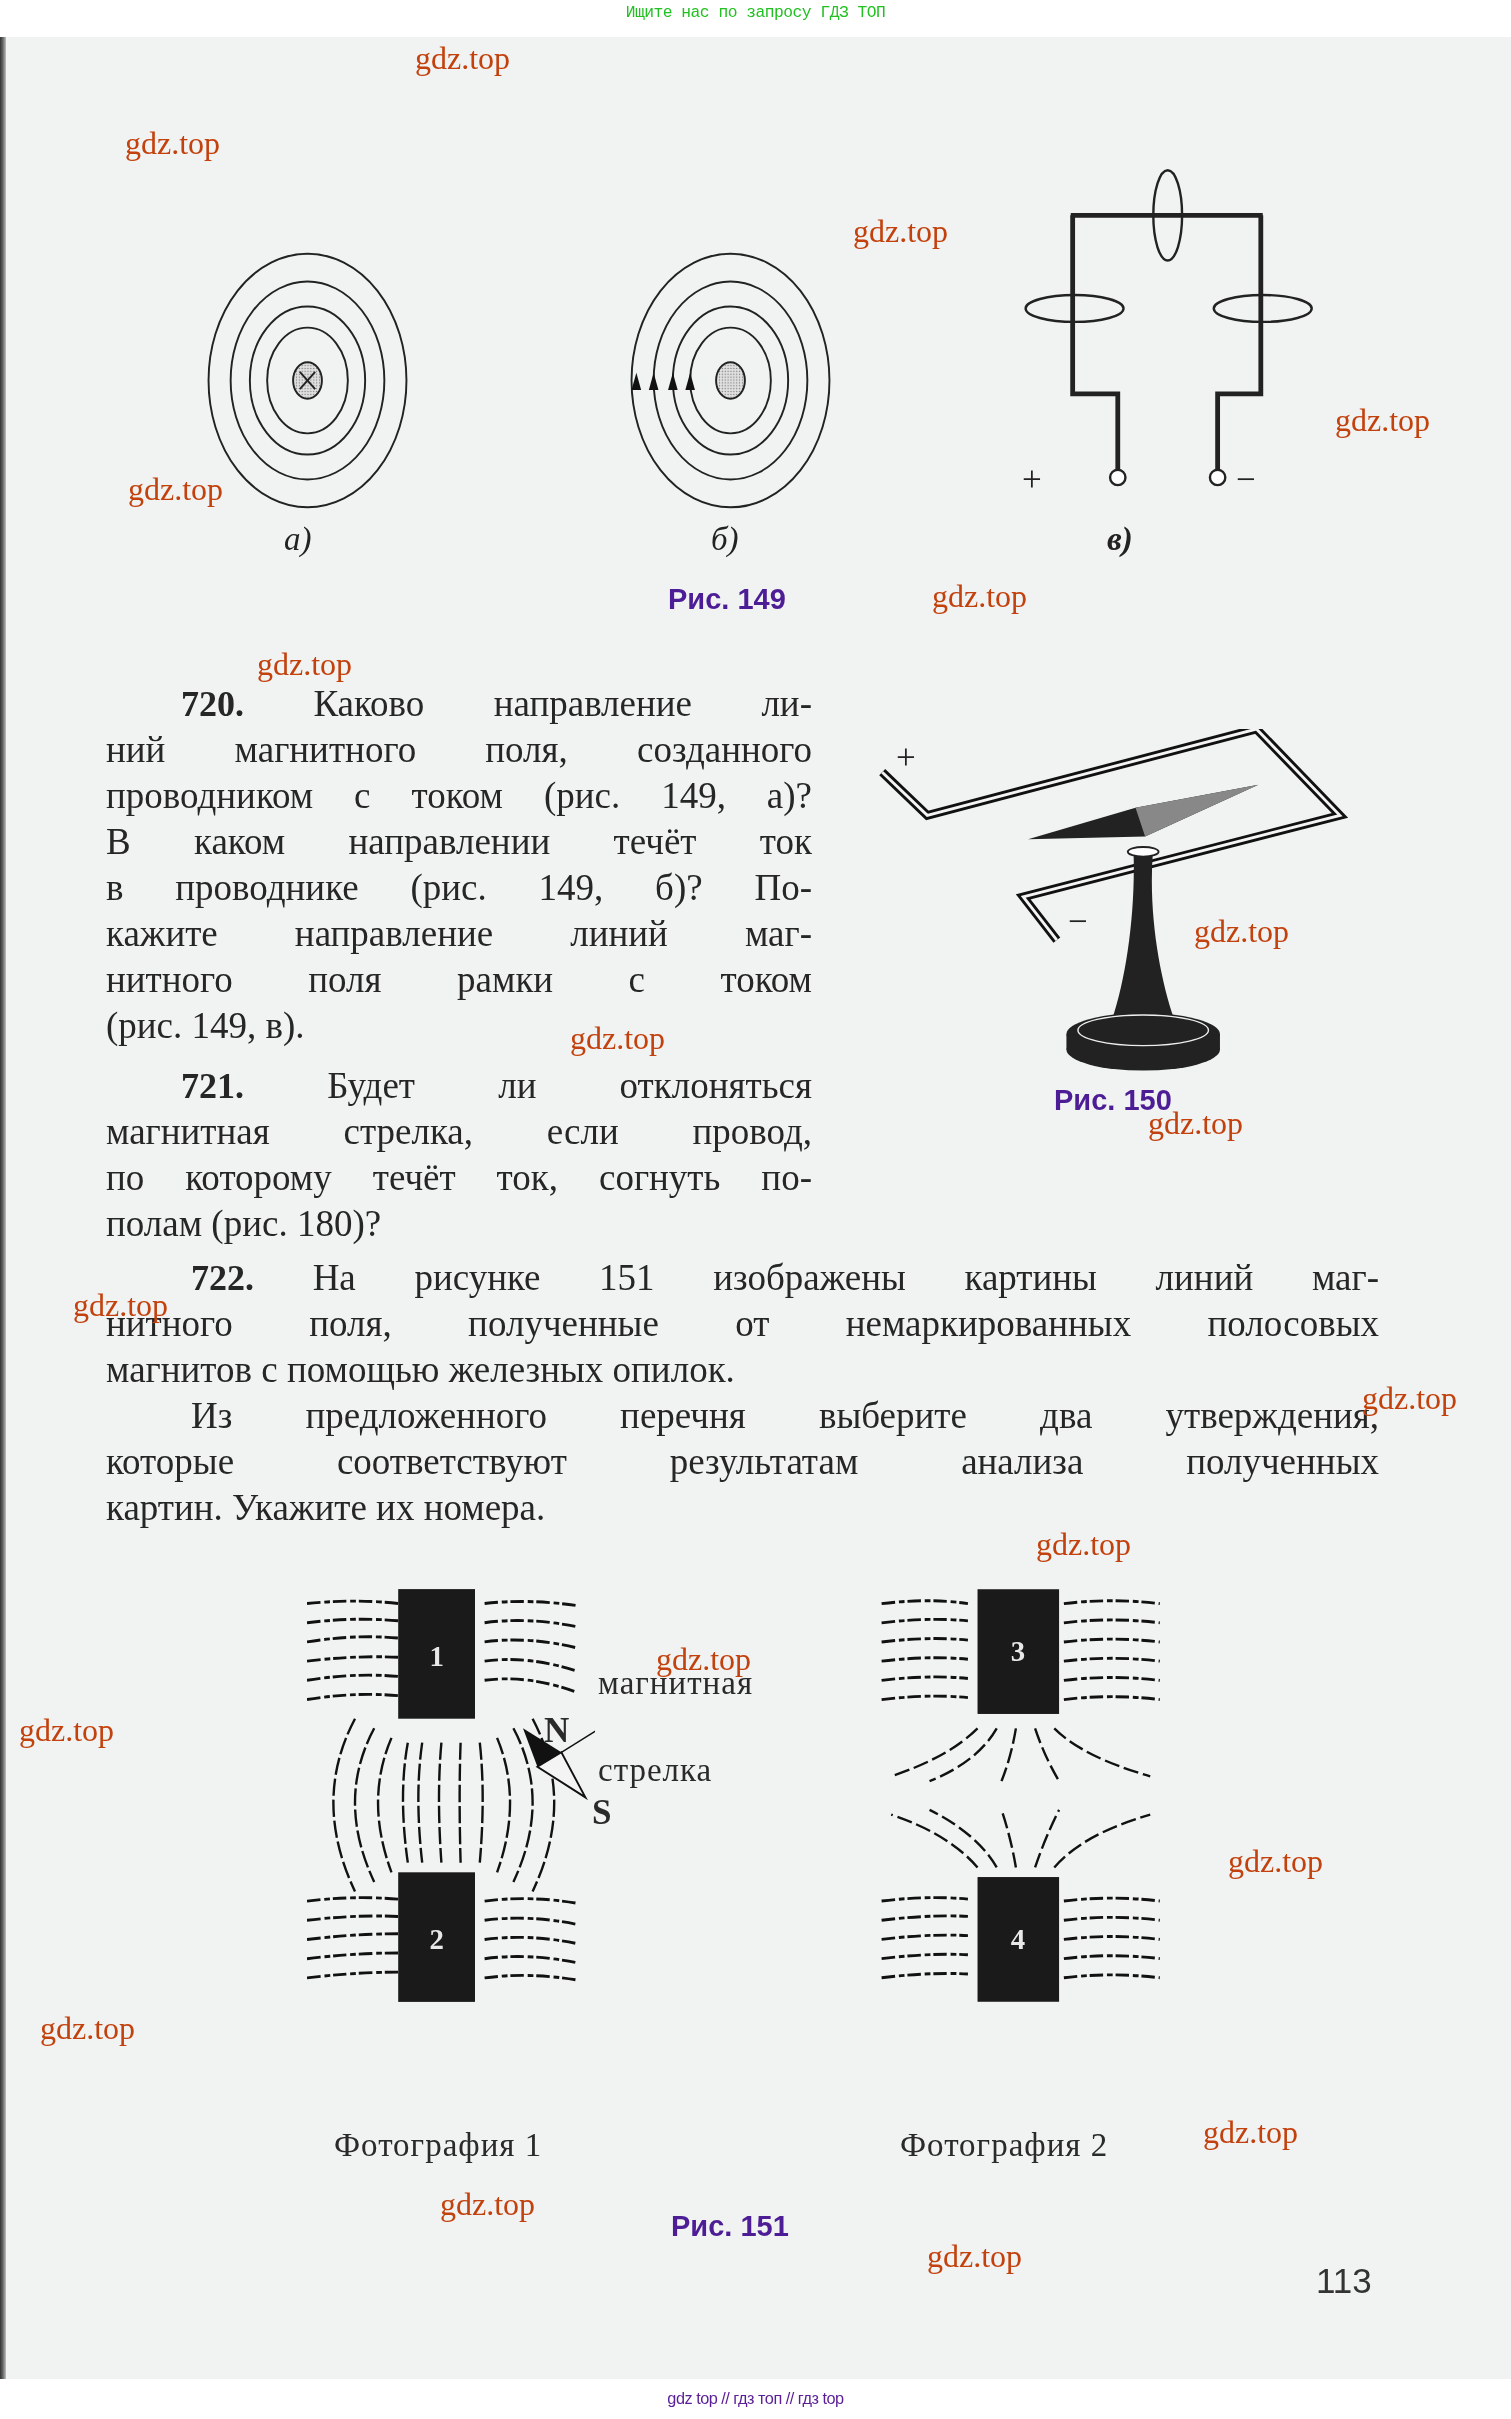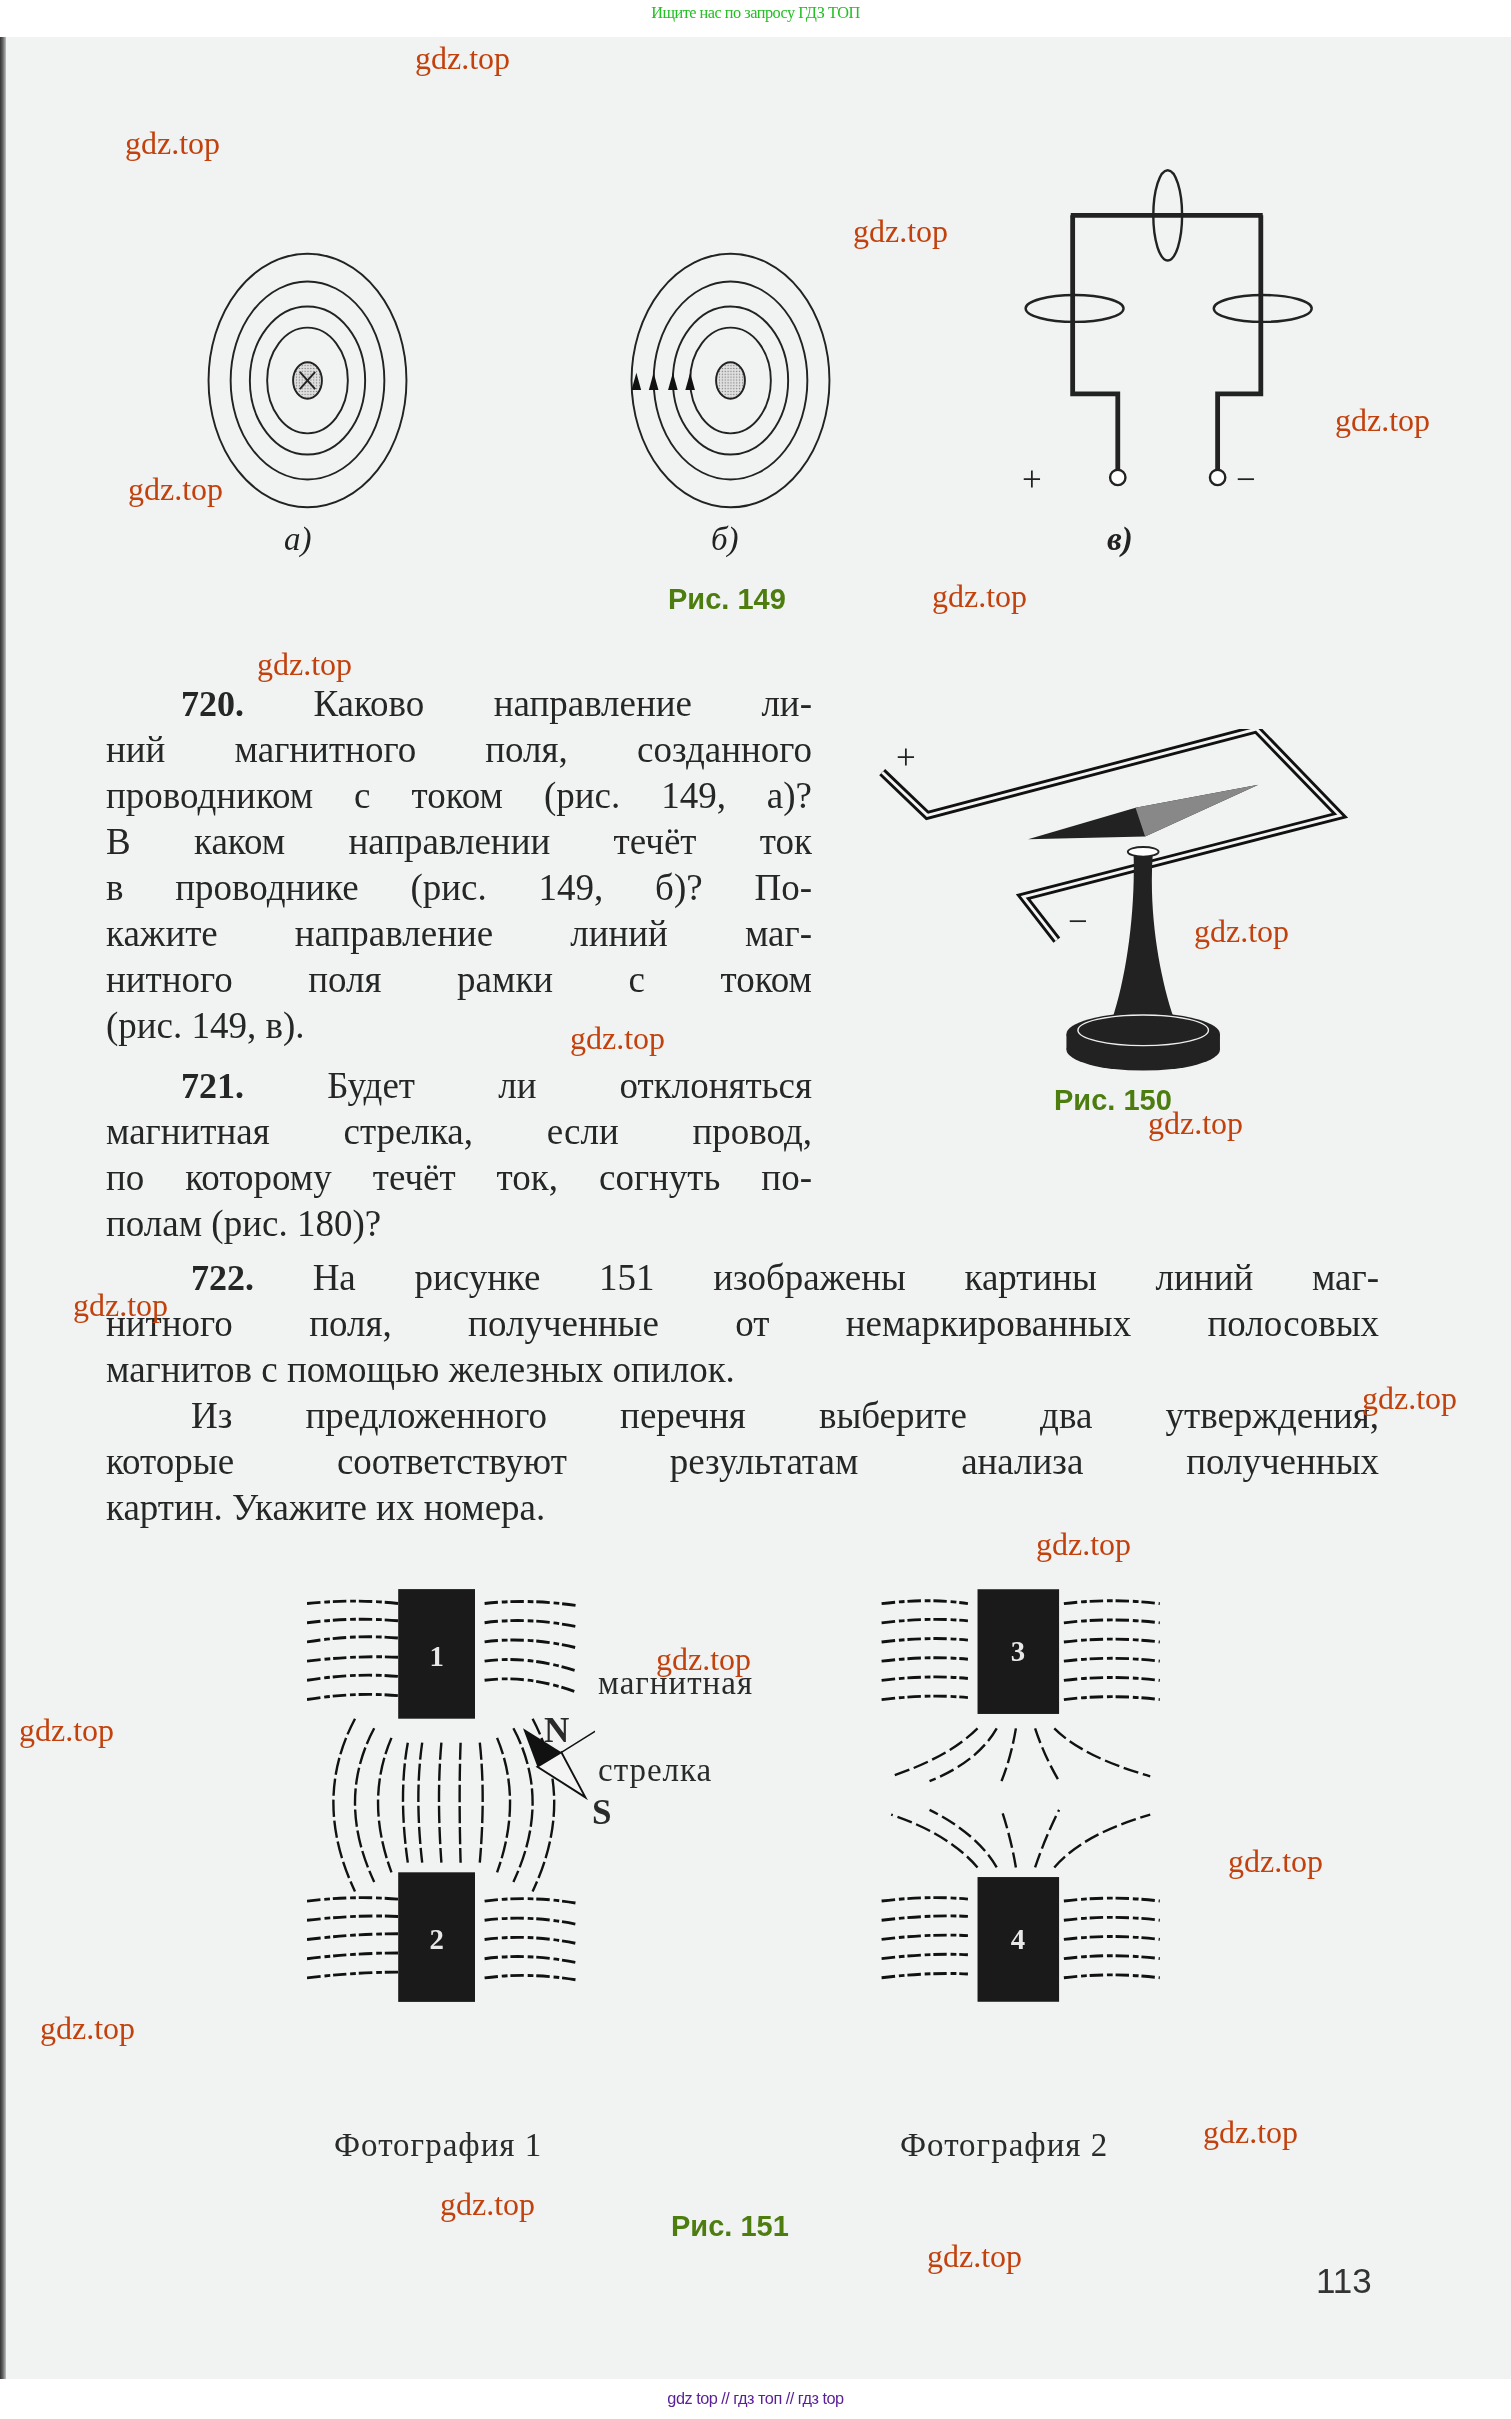--- a/index.html
+++ b/index.html
@@ -5,21 +5,21 @@
   html, body { margin: 0; padding: 0; }
   body {
     width: 1511px; height: 2419px; position: relative; overflow: hidden;
     background: #ffffff;
     font-family: "Liberation Serif", "DejaVu Serif", serif;
     color: #2a2a2a;
   }
   .top-banner {
     position: absolute; left: 0; top: 0; width: 1511px; height: 37px;
     background: #fff; text-align: center;
-    font-family: Liberation Serif, serif; font-size: 16.3px; line-height: 25px;
+    font-family: Liberation Mono, monospace; font-size: 16.3px; line-height: 25px;
     color: #22c022; letter-spacing: -0.5px;
   }
   .page {
     position: absolute; left: 0; top: 37px; width: 1511px; height: 2342px;
     background: #f1f3f3;
   }
   .page::before {
     content: ""; position: absolute; left: 0; top: 0; width: 5.8px; height: 2342px;
     background: linear-gradient(to right, #333 0, #666 2.9px, #bbb 5.8px);
   }
@@ -33,21 +33,21 @@
     position: absolute; font-family: Liberation Serif, serif; font-size: 32px;
     color: #c2410c; white-space: nowrap;
   }
   .fig { position: absolute; }
   .fig-label {
     position: absolute; font-family: "Liberation Serif", serif; font-style: italic;
     font-size: 33px; color: #222;
   }
   .fig-caption {
     position: absolute; font-family: "Liberation Sans", sans-serif; font-weight: bold;
-    font-size: 29px; color: #4d7c0f;
+    font-size: 29px; color: #4c1d95;
   }
   .text-block {
     position: absolute; font-size: 37px; line-height: 46px; color: #262626;
     text-align: justify; text-align-last: auto;
   }
   .text-block .num {
     font-family: Liberation Serif, serif; font-weight: bold; font-size: 36px;
   }
   .line { display: block; white-space: nowrap; text-align: justify; }
   .justify { text-align-last: justify; }

